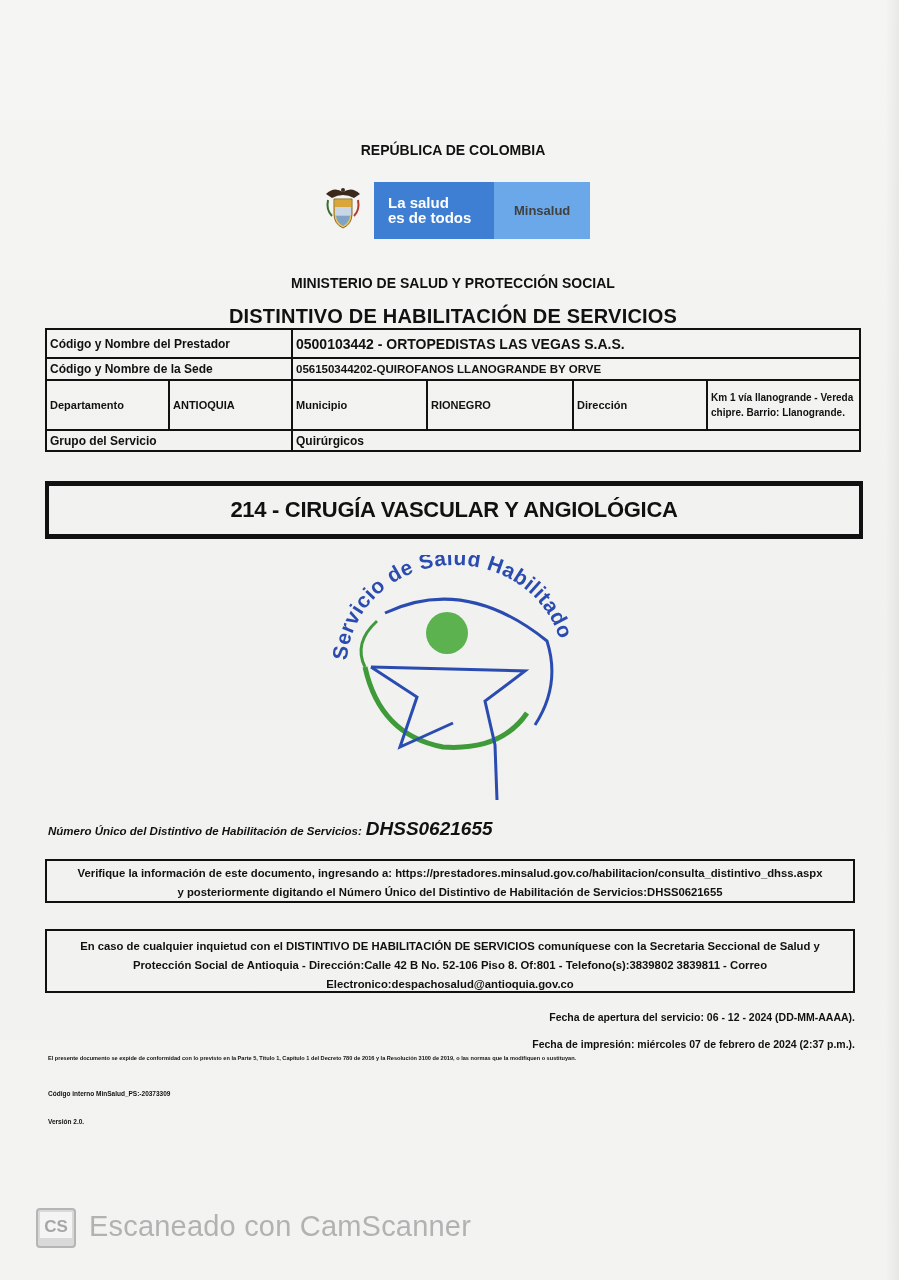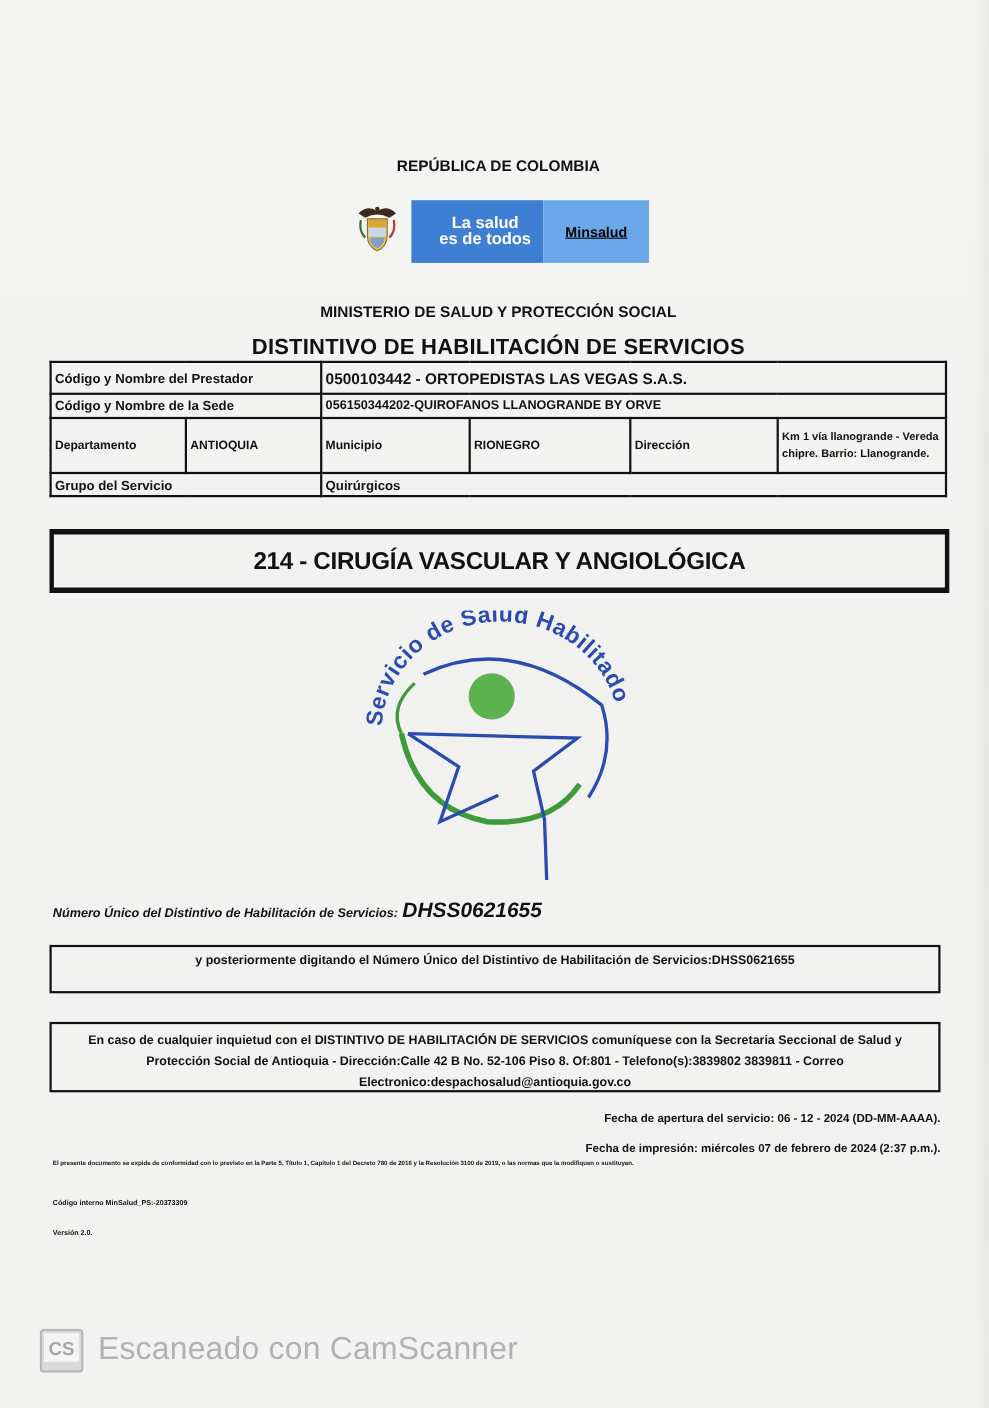--- a/index.html
+++ b/index.html
@@ -24,26 +24,26 @@
 
     .logo-row { left: 322px; top: 182px; height: 58px; width: 272px; }
     .escudo { position: absolute; left: 0; top: 4px; width: 42px; height: 46px; }
     .brand-bar {
       position: absolute; left: 52px; top: 0; width: 216px; height: 57px;
       display: flex;
     }
     .brand-left {
       width: 126px; height: 57px; background: #3e7fd3; color: #fff;
       font-size: 15px; font-weight: bold; line-height: 15px;
-      padding: 13px 0 0 14px; box-sizing: border-box; text-align: center;
+      padding: 13px 0 0 14px; box-sizing: border-box;
     }
     .brand-right {
-      width: 101px; height: 57px; background: #6aa8ea; color: #000000;
+      width: 101px; height: 57px; background: #6aa8ea; color: #404040;
       font-size: 13px; font-weight: bold;
-      display: flex; align-items: center; justify-content: center; text-decoration: underline;
+      display: flex; align-items: center; justify-content: center;
     }
 
     .ministerio { left: 0; width: 906px; top: 275px; font-size: 14px; font-weight: bold; }
     .distintivo { left: 0; width: 906px; top: 305px; font-size: 20px; font-weight: bold; letter-spacing: 0.2px; }
 
     table.info {
       position: absolute; left: 45px; top: 328px; width: 814px;
       border-collapse: collapse; table-layout: fixed;
     }
     table.info td {
@@ -173,20 +173,21 @@
     <circle cx="122" cy="78" r="21" fill="#5cb24f"></circle>
     <path d="M46 112 L200 116 L160 146 L170 190 L172 245" stroke="#2a4bb0" stroke-width="3" fill="none" stroke-linejoin="miter"></path>
     <path d="M46 112 L92 142 L75 192 L128 168" stroke="#2a4bb0" stroke-width="3" fill="none" stroke-linejoin="miter"></path>
   </svg>
 
   <div class="abs numero">
     <span>Número Único del Distintivo de Habilitación de Servicios:</span><span class="code">DHSS0621655</span>
   </div>
 
   <div class="abs box-verify">
+    <div>Verifique la información de este documento, ingresando a: https://prestadores.minsalud.gov.co/habilitacion/consulta_distintivo_dhss.aspx</div>
     <div>y posteriormente digitando el Número Único del Distintivo de Habilitación de Servicios:DHSS0621655</div>
   </div>
 
   <div class="abs box-contact">
     <div>En caso de cualquier inquietud con el DISTINTIVO DE HABILITACIÓN DE SERVICIOS comuníquese con la Secretaria Seccional de Salud y</div>
     <div>Protección Social de Antioquia - Dirección:Calle 42 B No. 52-106 Piso 8. Of:801 - Telefono(s):3839802 3839811 - Correo</div>
     <div>Electronico:despachosalud@antioquia.gov.co</div>
   </div>
 
   <div class="abs fecha-ap">Fecha de apertura del servicio: 06 - 12 - 2024 (DD-MM-AAAA).</div>

